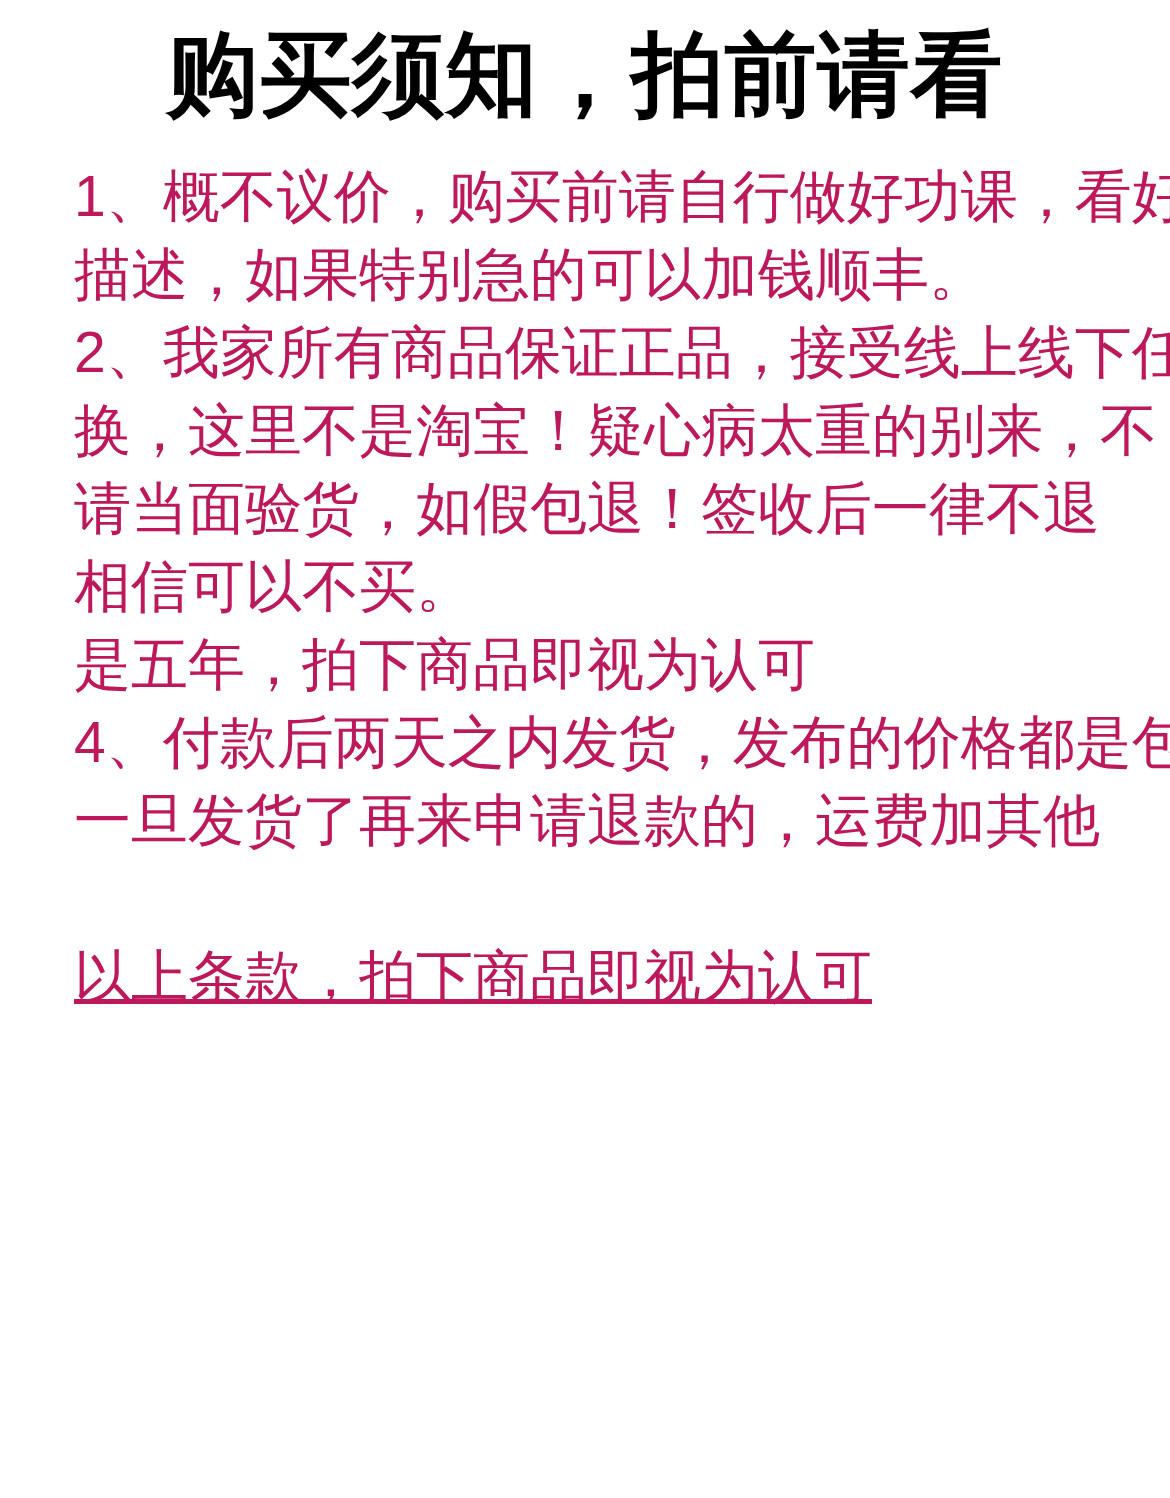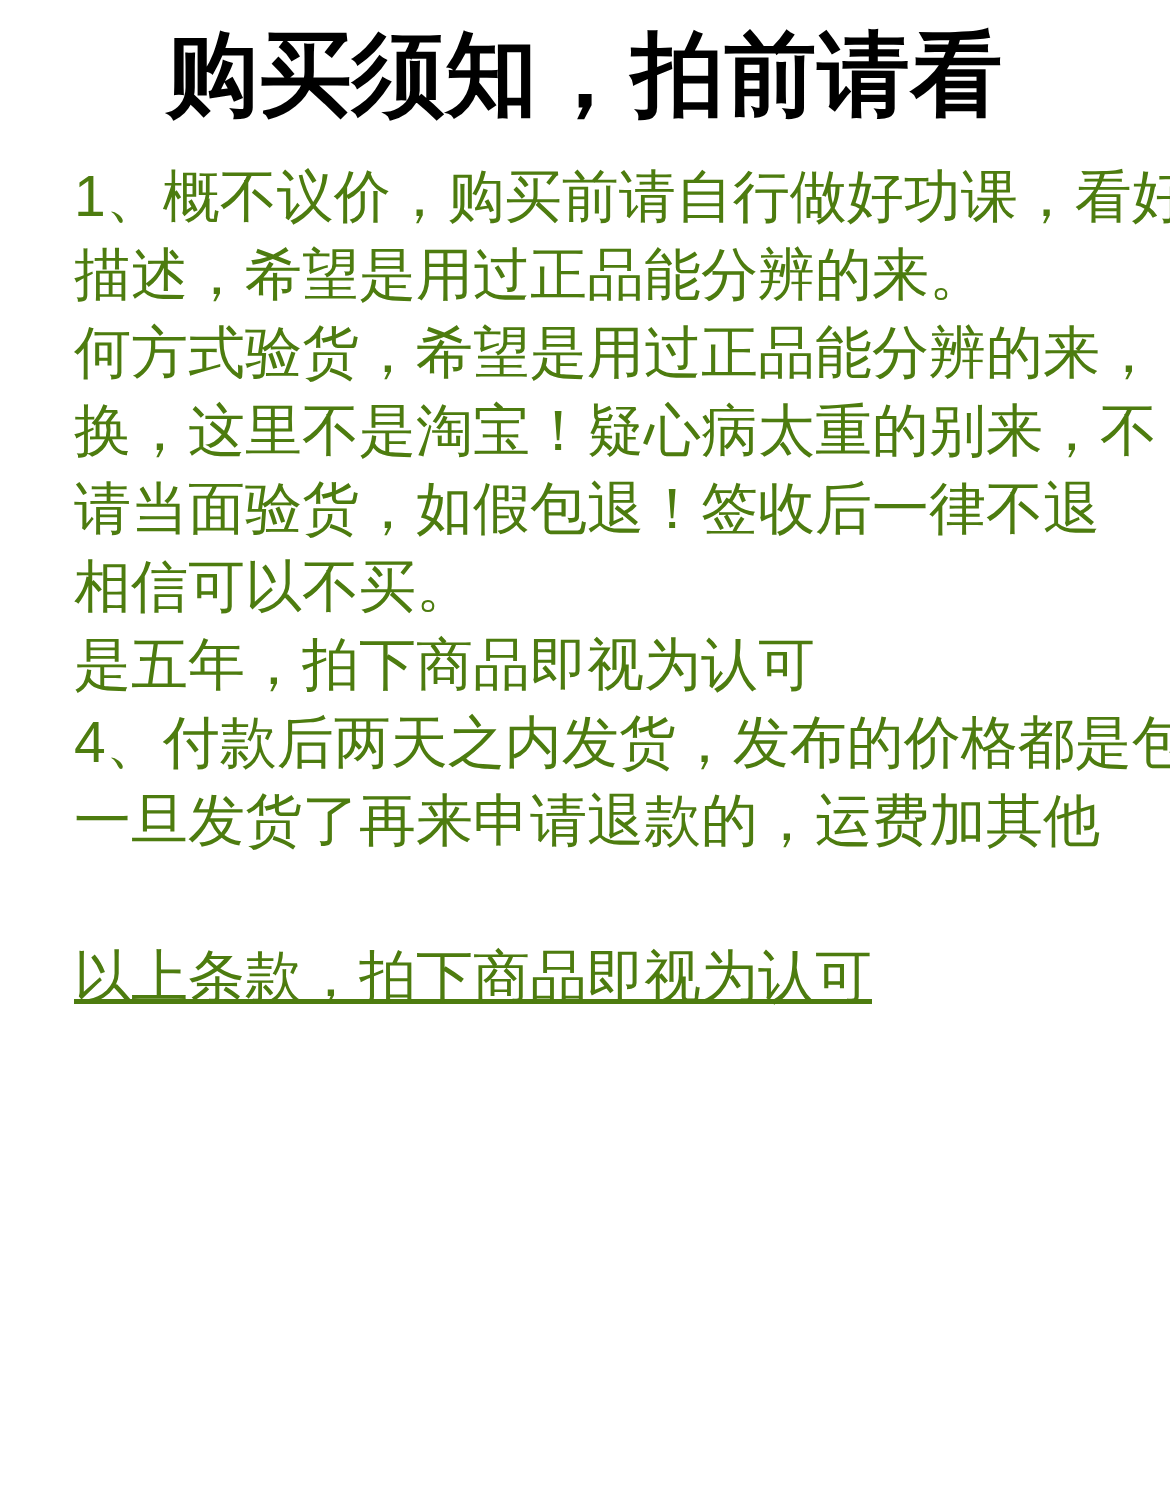--- a/index.html
+++ b/index.html
@@ -24,43 +24,43 @@
       font-weight: 900;
       letter-spacing: 1px;
       color: #000000;
       white-space: nowrap;
     }
     .notice-body {
       margin: 30px 56px 0 74px;
       font-size: 57px;
       line-height: 78px;
       font-weight: 400;
-      color: #4d7c0f;
+      color: #be185d;
     }
     .notice-line {
       white-space: nowrap;
       letter-spacing: 0px;
     }
     .notice-footer {
       margin-top: 78px;
       white-space: nowrap;
       text-decoration: underline;
     }
   </style>
 </head>
 <body>
 
 <div class="page">
 
   <div class="page-title">购买须知，拍前请看</div>
 
   <div class="notice-body">
     <div class="notice-line">1、概不议价，购买前请自行做好功课，看好</div>
-    <div class="notice-line">描述，希望是用过正品能分辨的来。</div>
-    <div class="notice-line">何方式验货，希望是用过正品能分辨的来，</div>
+    <div class="notice-line">描述，如果特别急的可以加钱顺丰。</div>
+    <div class="notice-line">2、我家所有商品保证正品，接受线上线下任</div>
     <div class="notice-line">换，这里不是淘宝！疑心病太重的别来，不</div>
     <div class="notice-line">请当面验货，如假包退！签收后一律不退</div>
     <div class="notice-line">相信可以不买。</div>
     <div class="notice-line">是五年，拍下商品即视为认可</div>
     <div class="notice-line">4、付款后两天之内发货，发布的价格都是包</div>
     <div class="notice-line">一旦发货了再来申请退款的，运费加其他</div>
 
     <div class="notice-line notice-footer">以上条款，拍下商品即视为认可</div>
   </div>
 

